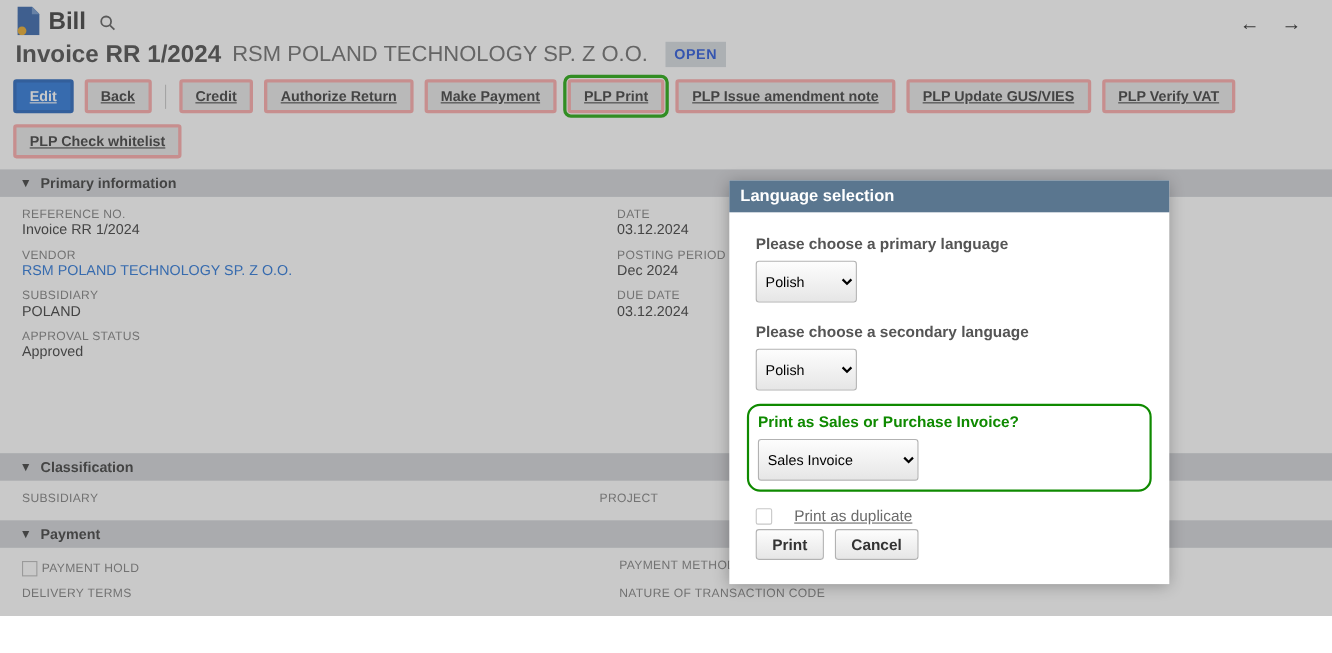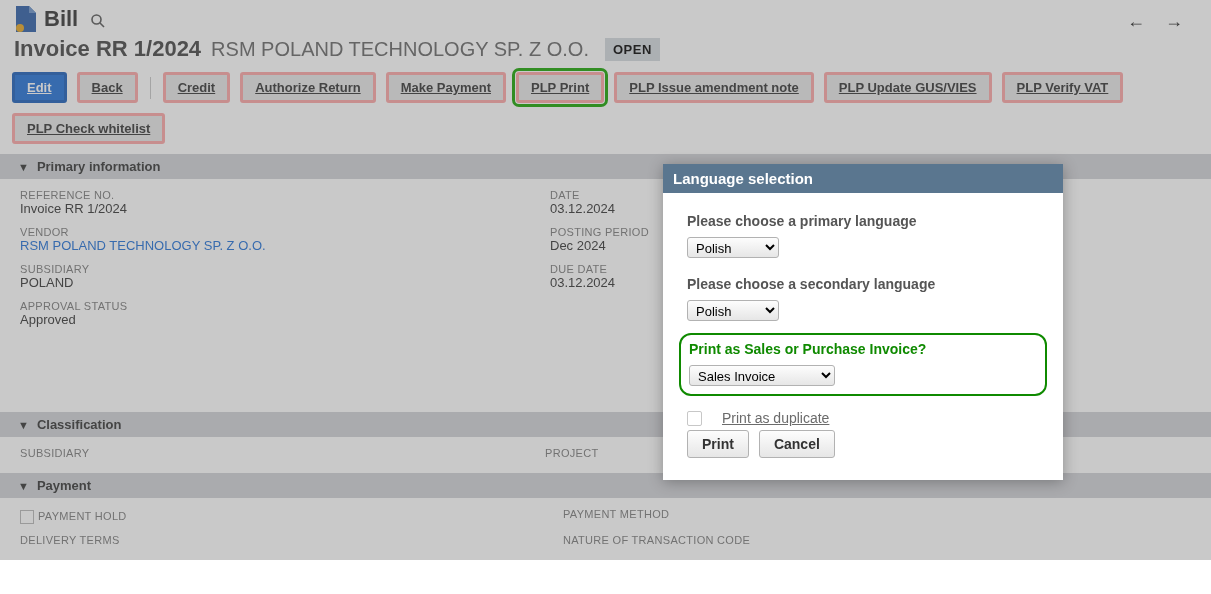--- a/index.html
+++ b/index.html
@@ -7,40 +7,40 @@
   .dim-overlay { position: absolute; top:0; left:0; right:0; bottom:0; background: rgba(100,100,100,0.35); z-index: 5; }
   .header { display:flex; align-items:flex-end; padding: 6px 14px 2px 14px; }
   .doc-icon { width:22px; height:26px; margin-right:8px; position:relative; }
   .doc-icon svg { width:22px; height:26px; }
   .title { font-size:22px; font-weight:bold; color:#333; }
   .search-icon { margin-left:12px; color:#555; cursor:pointer; }
   .nav-arrows { margin-left:auto; display:flex; gap:20px; font-size:18px; color:#222; padding-right:14px;}
   .subhead { display:flex; align-items:center; padding: 2px 14px 10px 14px; gap:10px; }
   .inv-no { font-size:22px; font-weight:bold; color:#444; }
   .vendor-big { font-size:20px; color:#666; }
-  .status-badge { background:#d3d9de; color:#000000; font-weight:bold; font-size:13px; padding:4px 8px; letter-spacing:0.5px; margin-left:6px;}
+  .status-badge { background:#d3d9de; color:#1d4ed8; font-weight:bold; font-size:13px; padding:4px 8px; letter-spacing:0.5px; margin-left:6px;}
   .toolbar { display:flex; gap:10px; padding: 0 12px 10px 12px; align-items:center; flex-wrap:wrap;}
   .btn { background:#e6e6e6; border:3px solid #fca5a5; border-radius:3px; padding:5px 12px; font-size:13px; color:#333; cursor:pointer; font-weight:bold;text-decoration:underline;}
   .btn.primary { background:#1f6fd6; border-color:#1a5db8; color:#fff; }
   .btn.hl { outline:3px solid #17a300; outline-offset:1px; }
   .section-head { background:#cfd2d6; display:flex; align-items:center; gap:8px; padding:5px 18px; font-weight:bold; color:#333; cursor:pointer;}
   .chev { font-size:11px; }
-  .info-grid { display:grid; grid-template-columns: 525px 280px 270px; gap: 0 5px; padding:10px 20px 16px 20px; }
+  .info-grid { display:grid; grid-template-columns: 525px 280px 270px; gap: 0 16px; padding:10px 20px 16px 20px; }
   .fld { margin-bottom:10px; }
   .lbl { font-size:11px; color:#7a7a7a; letter-spacing:0.3px; }
   .val { color:#333; font-size:13px; }
   .val.link { color:#1f6fd6; }
   .class-grid { display:grid; grid-template-columns: 525px 1fr; padding:10px 20px 14px 20px; }
   .pay-grid { display:grid; grid-template-columns: 525px 1fr; padding:10px 20px 14px 20px; gap:10px 18px;}
   .chk { width:14px; height:14px; border:1px solid #b7b7b7; background:#fff; display:inline-block; margin-right:4px; vertical-align:middle;}
   .modal { position:absolute; top:164px; left:663px; width:400px; background:#fff; z-index:20; box-shadow:0 2px 14px rgba(0,0,0,0.3); }
   .modal-head { background:#5a768f; color:#fff; font-weight:bold; padding:6px 10px; font-size:15px;}
   .modal-body { padding:20px 24px 22px 24px; }
   .m-label { color:#555; font-weight:bold; font-size:14px; margin-bottom:8px; }
-  .m-select { width:92px; height:21px; background:linear-gradient(#fdfdfd,#e6e6e6); border:1px solid #b2b2b2; border-radius:3px; font-size:13px; padding:2px 4px; margin-bottom:18px;}
+  .m-select { width:92px; height:38px; background:linear-gradient(#fdfdfd,#e6e6e6); border:1px solid #b2b2b2; border-radius:3px; font-size:13px; padding:2px 4px; margin-bottom:18px;}
   .m-select.wide { width:146px; }
   .hl-group { border:2px solid #0f8a00; border-radius:12px; padding:6px 8px 8px 8px; margin:-6px -8px 14px -8px;}
   .m-chk-row { display:flex; align-items:center; gap:20px; color:#6b6b6b; font-size:14px; margin-bottom:4px;text-decoration:underline;}
   .m-chk { width:15px; height:15px; border:1px solid #c7c7c7; border-radius:2px; cursor:pointer;}
   .m-actions { display:flex; gap:10px; }
   .m-btn { background:linear-gradient(#fdfdfd,#e6e6e6); border:1px solid #b2b2b2; border-radius:3px; padding:5px 14px; font-size:14px; color:#333; font-weight:bold; cursor:pointer;}
   .vsep { width:1px; height:22px; background:#c7c7c7; margin:0 2px;}
 </style>
 </head>
 <body>

